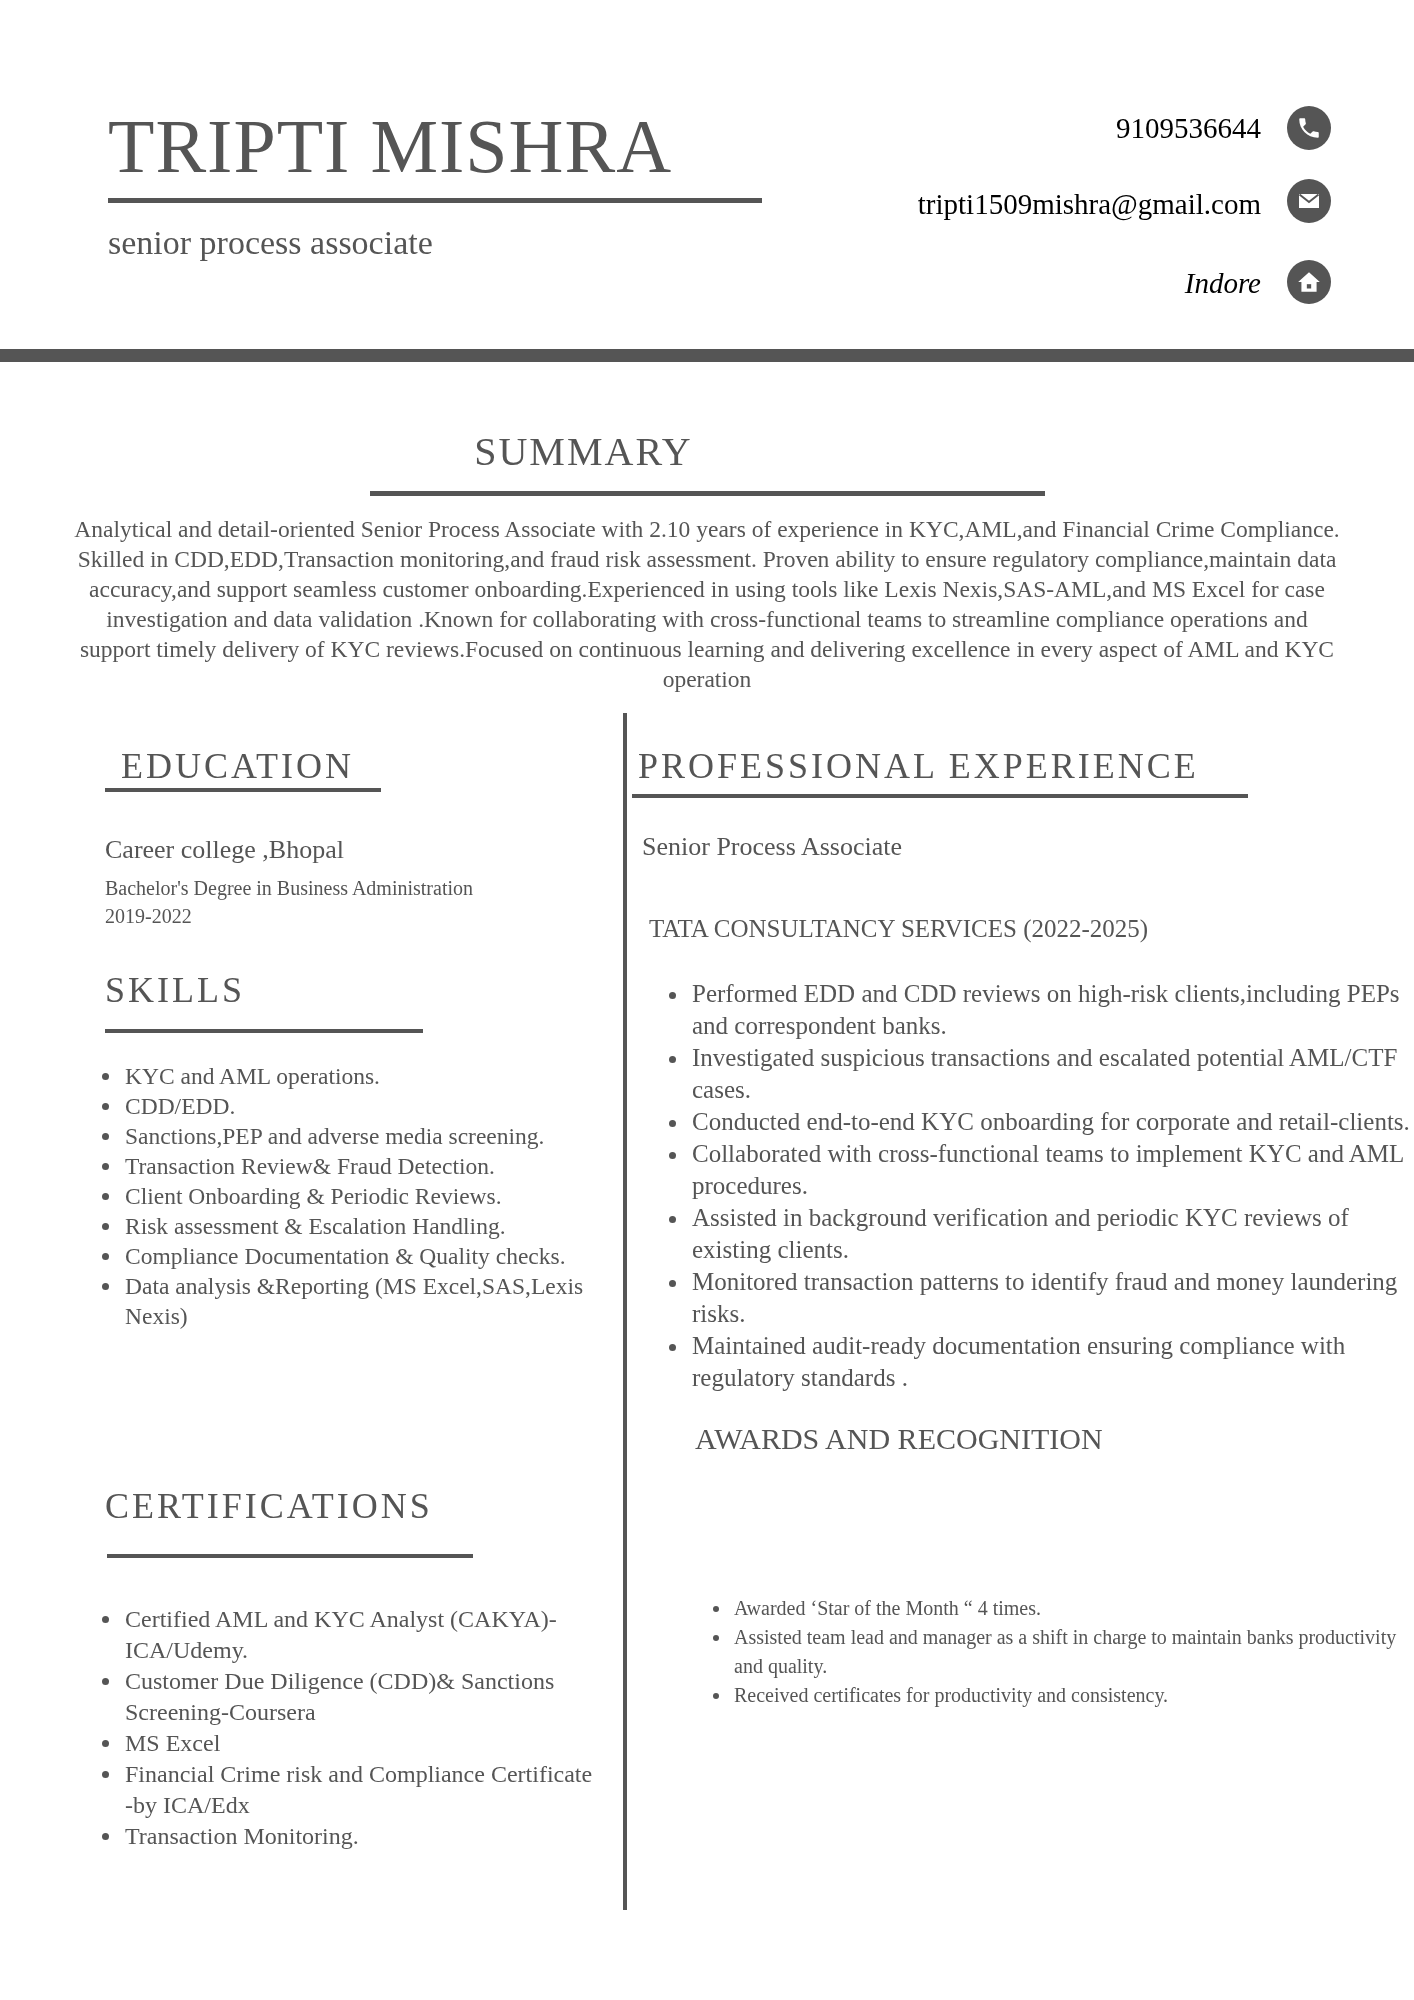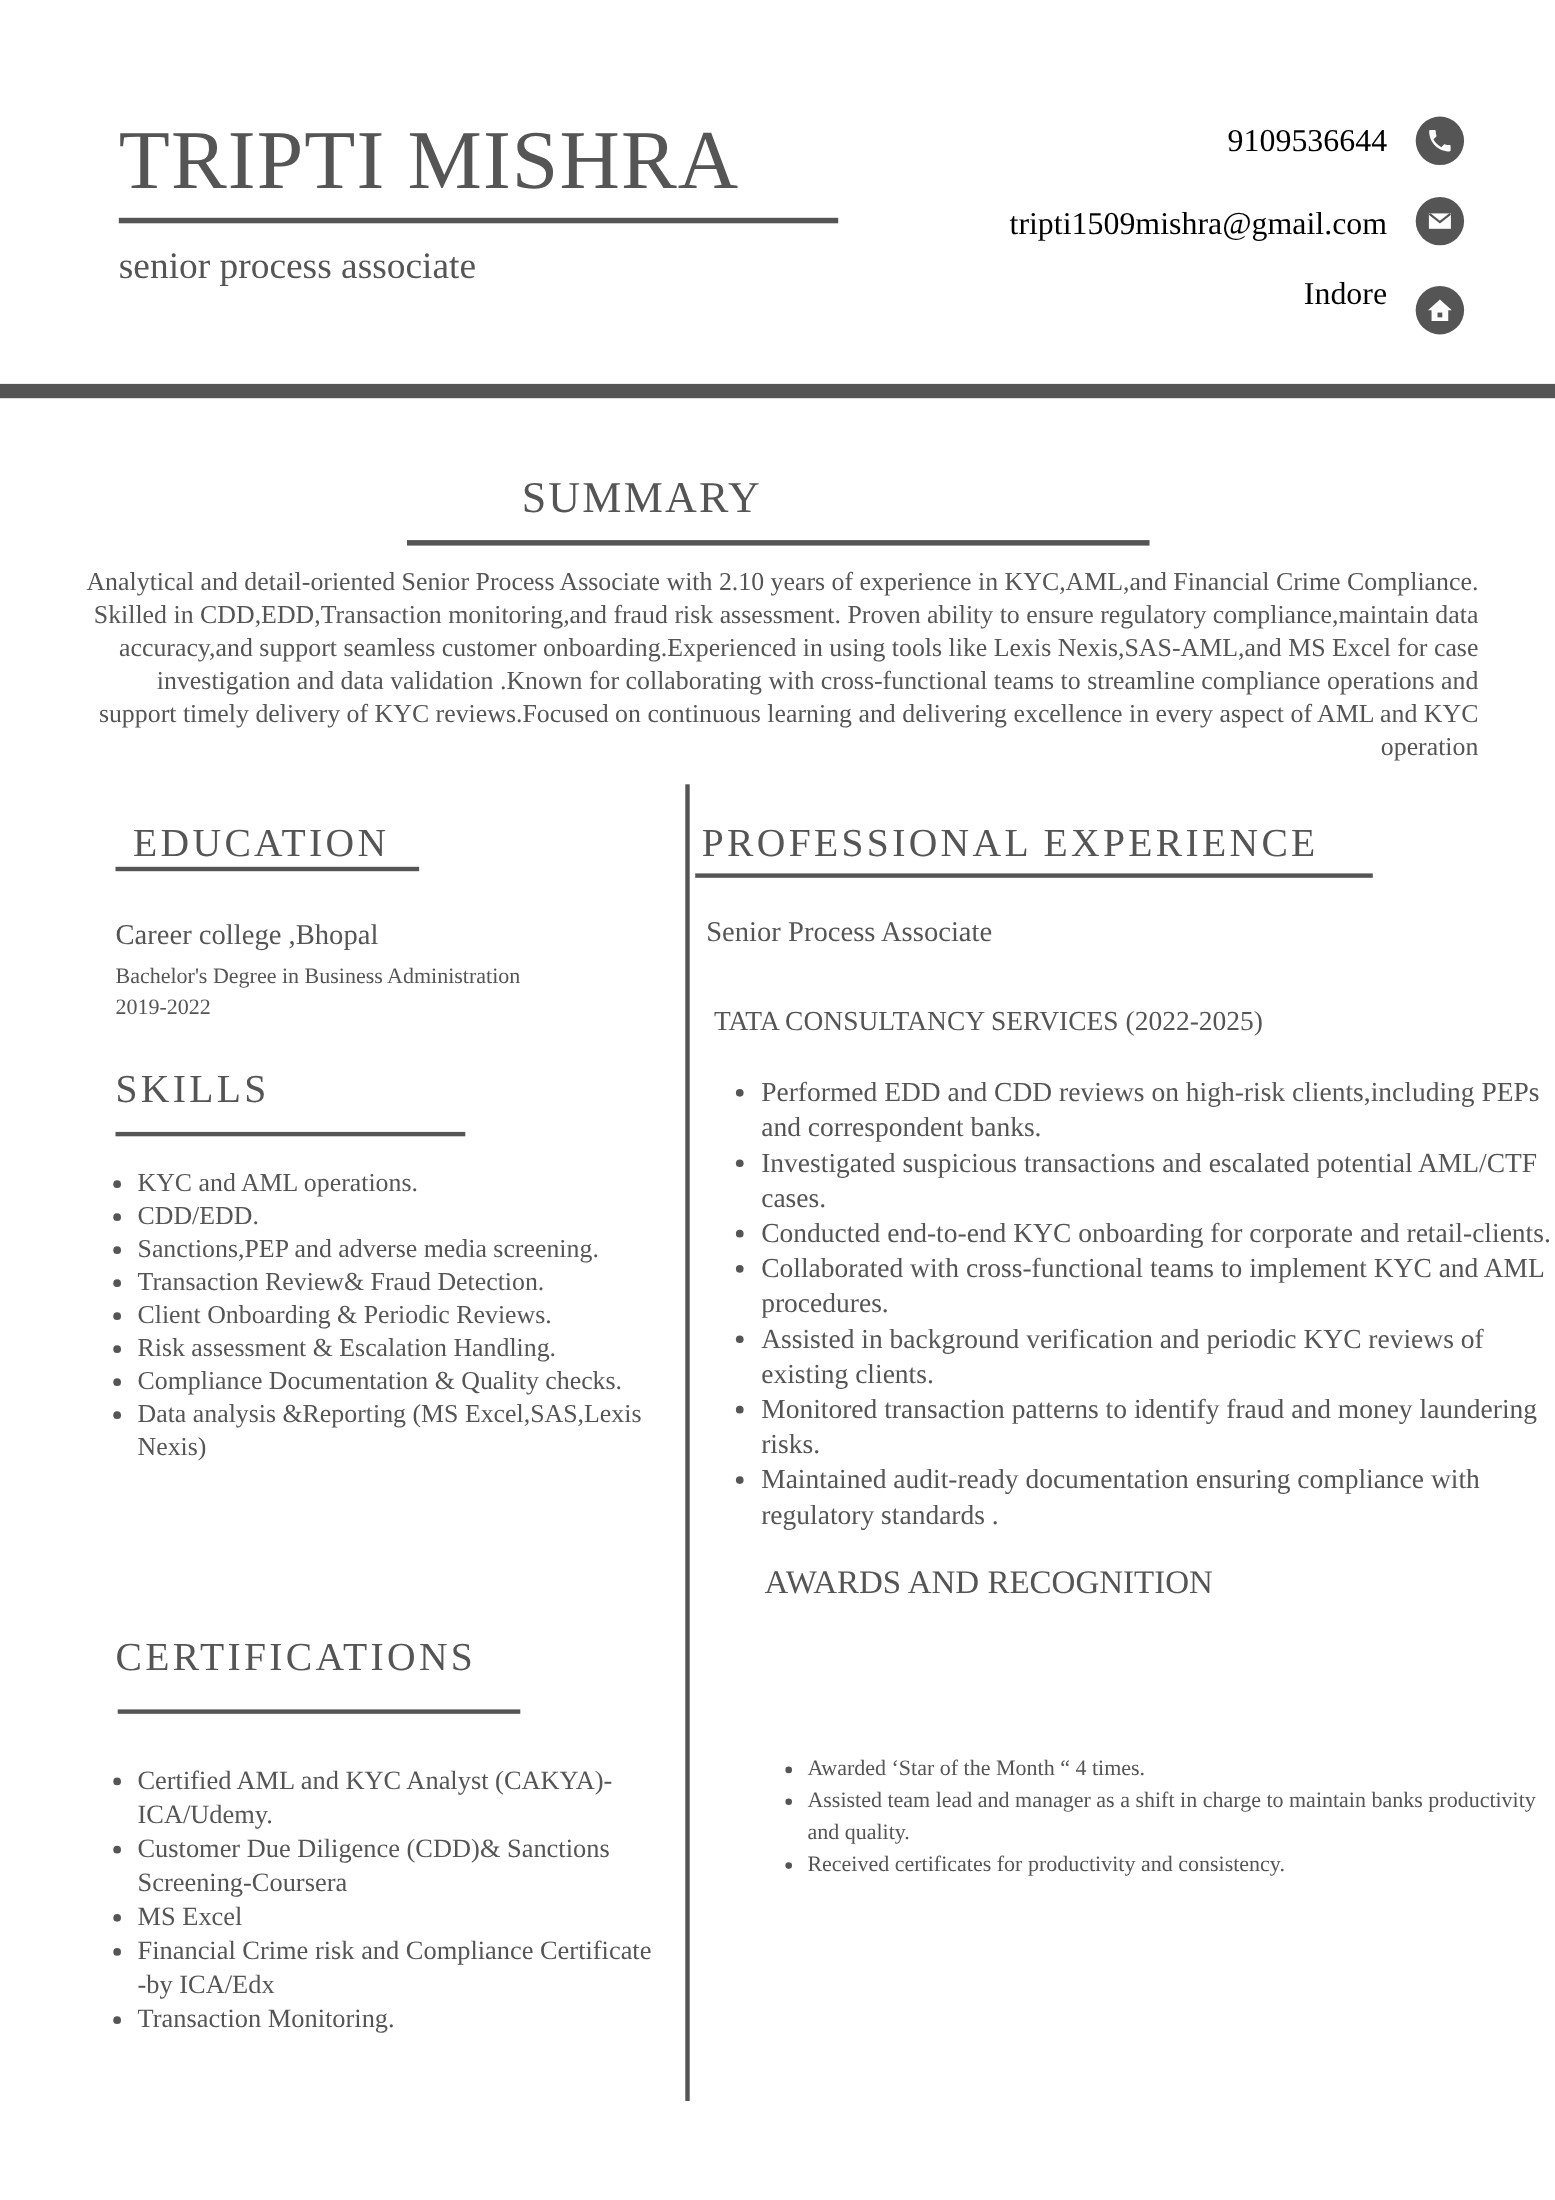--- a/index.html
+++ b/index.html
@@ -9,21 +9,21 @@
   .bar{background:#555555;}
   #name{left:108px;top:108px;font-size:76px;letter-spacing:1px;color:#555;line-height:1;white-space:nowrap;}
   #name-rule{left:108px;top:198px;width:654px;height:5px;}
   #role{left:108px;top:226px;font-size:34px;color:#555;line-height:1;}
   .contact{right:153px;font-size:29px;color:#000000;text-align:right;white-space:nowrap;line-height:1;}
   .cicon{left:1287px;width:44px;height:44px;border-radius:50%;background:#555;display:flex;align-items:center;justify-content:center;}
   #top-band{left:0;top:349px;width:1414px;height:13px;}
   .h-center{font-size:40px;letter-spacing:2px;color:#555;line-height:1;}
   #summary-title{left:0;width:1167px;top:432px;text-align:center;}
   #summary-rule{left:370px;top:491px;width:675px;height:5px;}
-  #summary-text{left:70px;width:1274px;top:514px;text-align:right;font-size:23.5px;line-height:30px;color:#555;}
+  #summary-text{left:70px;width:1274px;top:514px;text-align:center;font-size:23.5px;line-height:30px;color:#555;}
   .sec{font-size:36px;letter-spacing:3px;color:#555;line-height:1;white-space:nowrap;}
   .rule{height:4px;}
   #divider{left:623px;top:713px;width:4px;height:1197px;}
   ul{margin:0;padding:0 0 0 18px;}
   li{margin:0;padding-left:2px;}
   .left-list{font-size:23.5px;line-height:30px;color:#555;}
   .exp-list{font-size:25px;line-height:32px;color:#555;}
   .award-list{font-size:20px;line-height:29px;color:#555;}
 </style>
 </head>
@@ -41,21 +41,21 @@
 </div>
 
 <div class="abs contact" style="top:190px;">tripti1509mishra@gmail.com</div>
 <div class="abs cicon" style="top:179px;">
   <svg width="24" height="20" viewBox="0 0 24 20">
       <rect x="2" y="3" width="20" height="14" fill="#fff"></rect>
       <path d="M2.5 3.5 L12 11 L21.5 3.5" fill="none" stroke="#555" stroke-width="2"></path>
     </svg>
 </div>
 
-<div class="abs contact" style="top:253px;">Indore</div>
+<div class="abs contact" style="top:269px;font-style:italic;">Indore</div>
 <div class="abs cicon" style="top:260px;">
   <svg width="26" height="26" viewBox="0 0 24 24">
       <path fill="#fff" d="M12 3 L22 12 L19 12 L19 21 L5 21 L5 12 L2 12 Z"></path>
       <rect x="10" y="14" width="4" height="4" fill="#555"></rect>
     </svg>
 </div>
 
 <div class="abs bar" id="top-band"></div>
 
 <div class="abs h-center" id="summary-title">SUMMARY</div>

